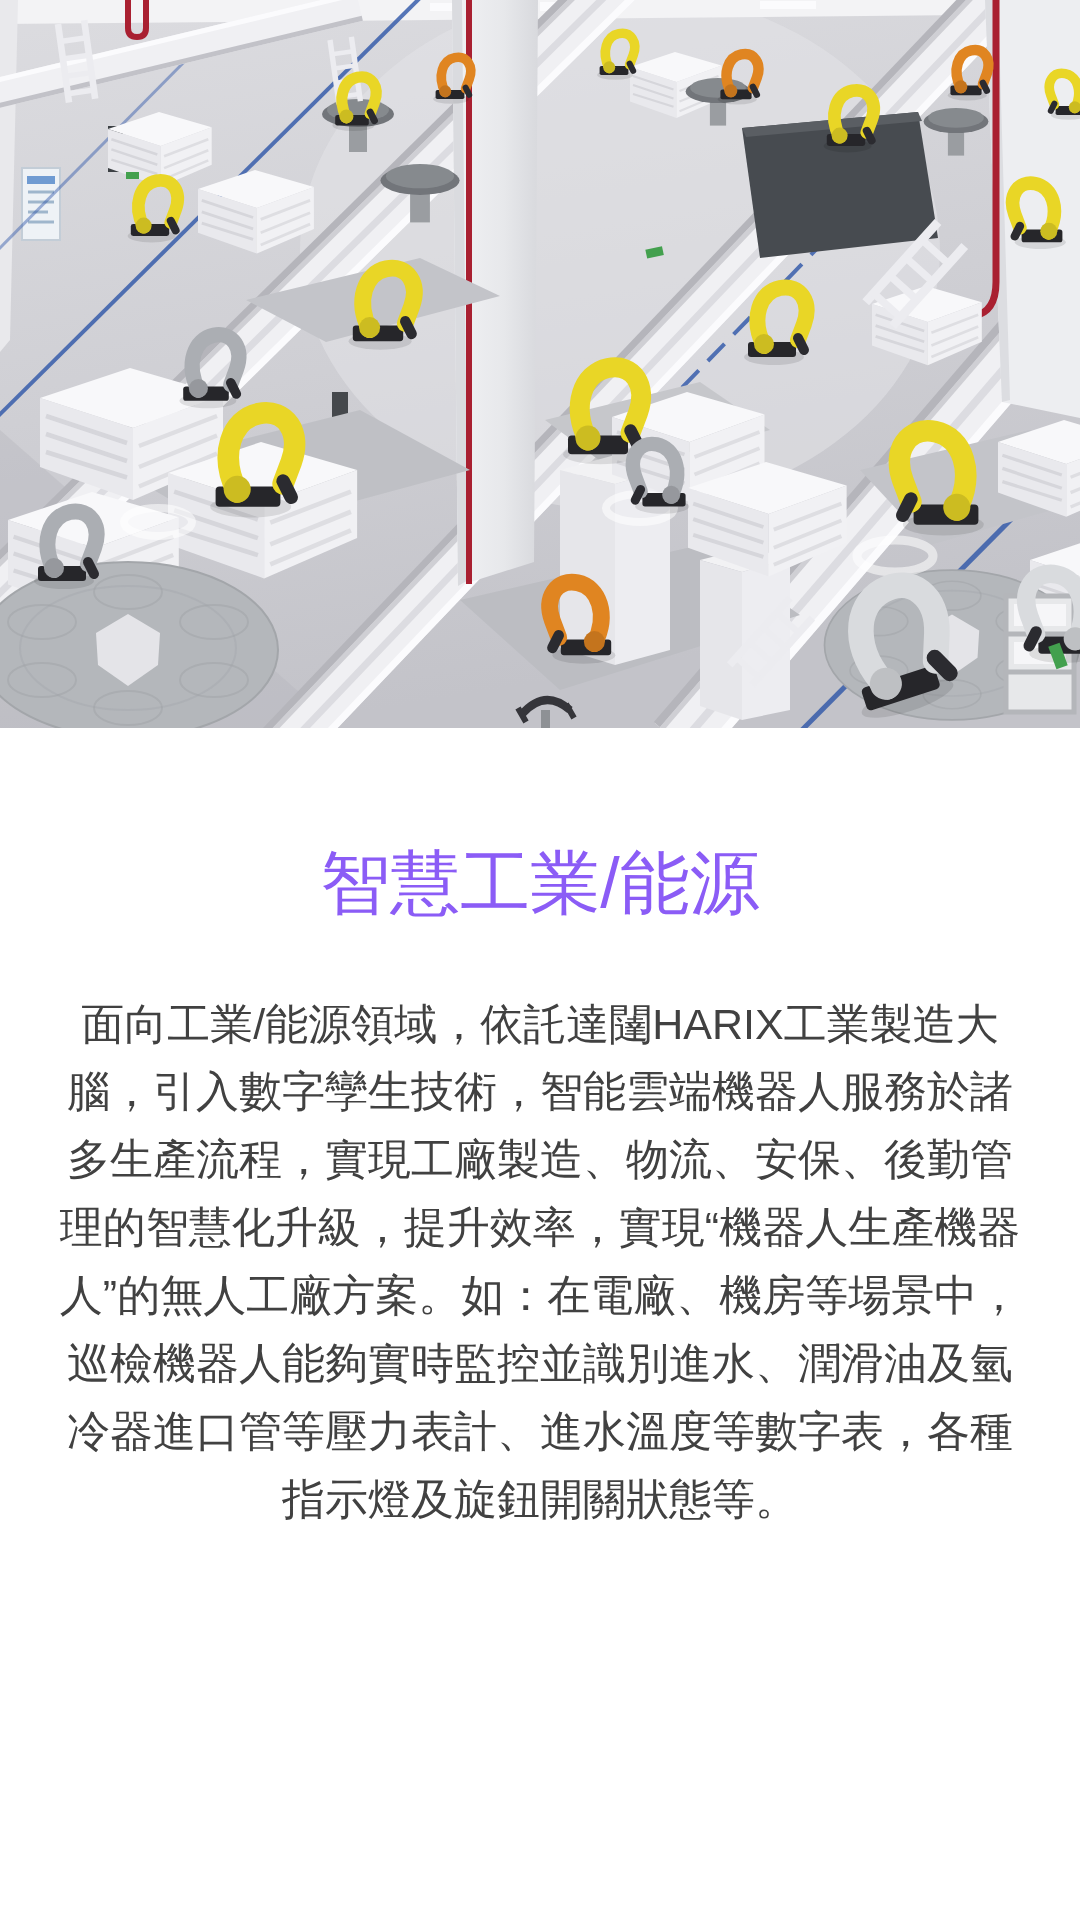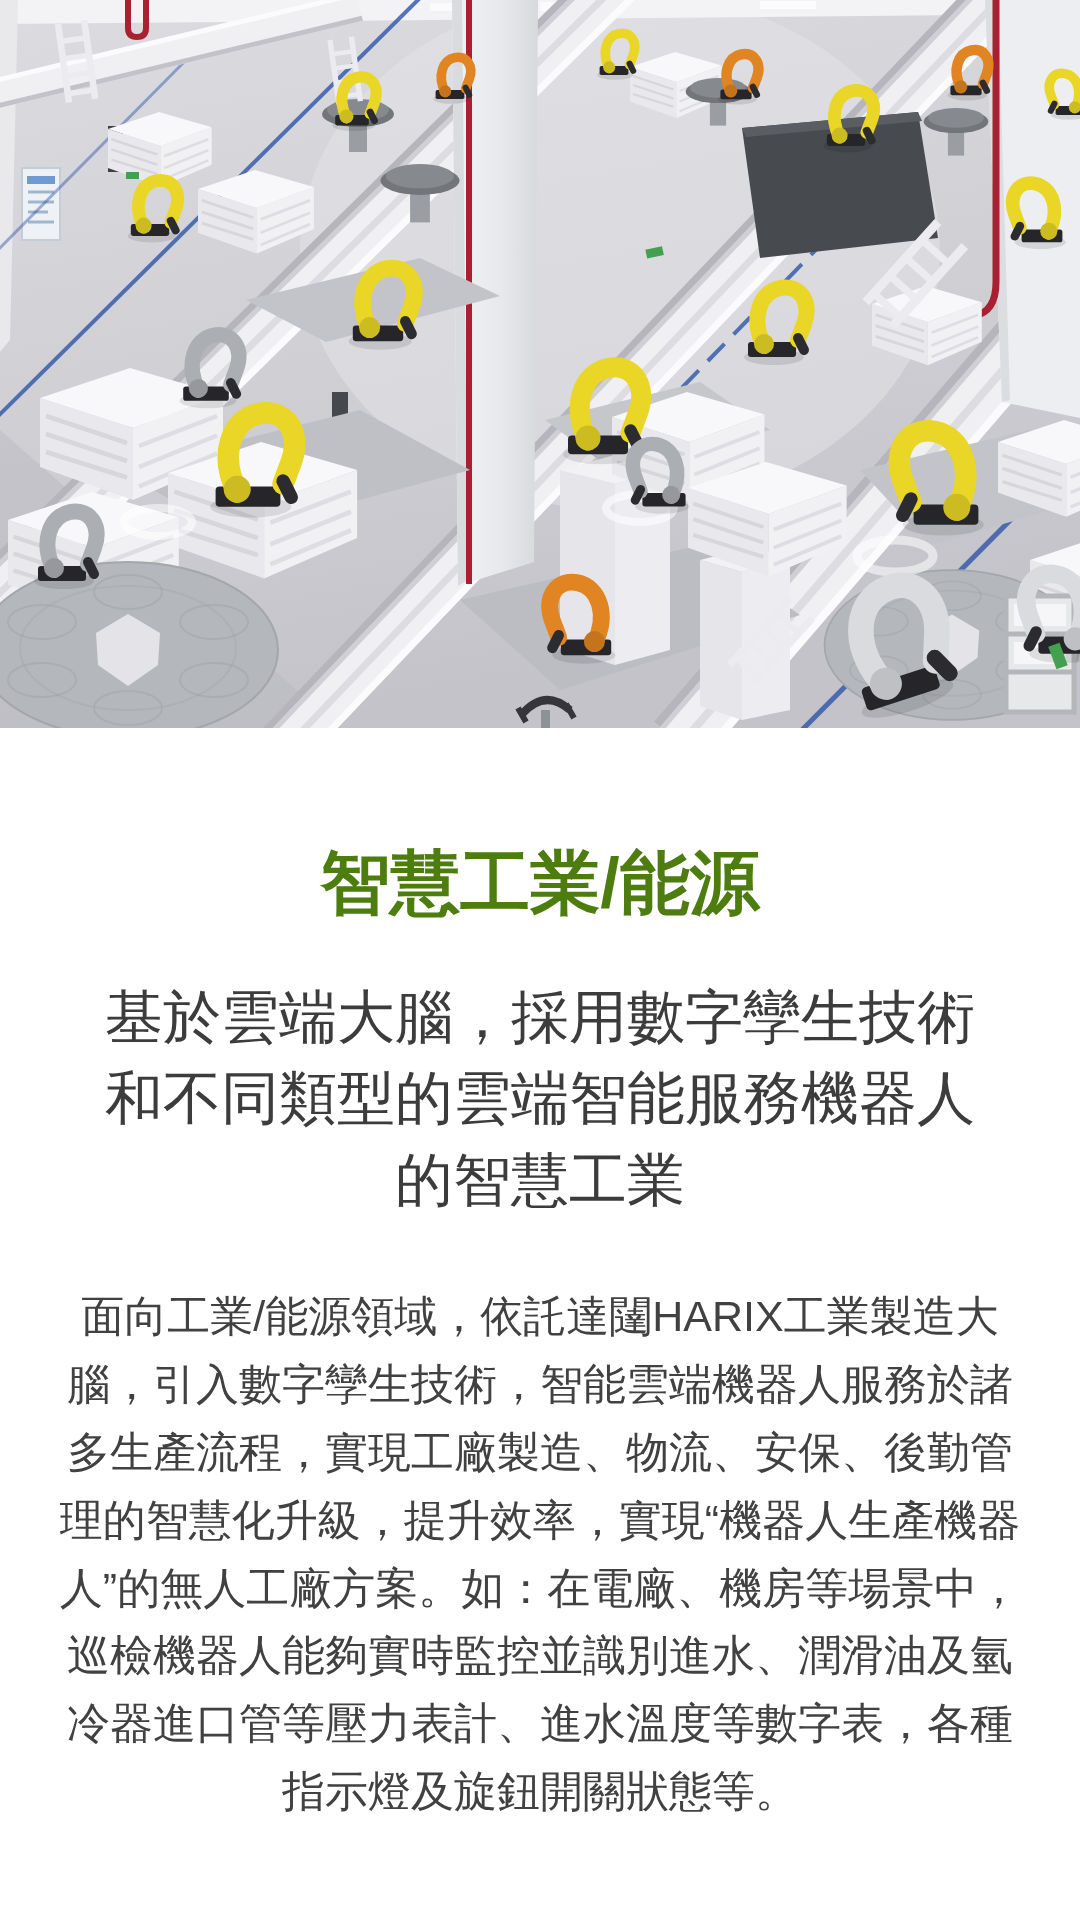--- a/index.html
+++ b/index.html
@@ -1,20 +1,20 @@
 <!DOCTYPE html>
 <html style="--robot-yellow: #e9d626; --robot-orange: #e08521; --robot-silver: #abaeb3; --robot-white: #d9dbde; --floor-gray: #d2d2d6; --rail-white: #f0f0f3; --pipe-red: #a92031; --line-blue: #2d55a8; --crate-white: #f3f3f6; --disc-gray: #b4b7bb; --cabinet-dark: #474b50; --accent-green: #43a04e;"><head>
 <meta charset="utf-8">
 <style>
   html,body{margin:0;padding:0;background:#ffffff;}
   body{width:1080px;font-family:"Liberation Sans","DejaVu Sans",sans-serif;}
   .hero{width:1080px;height:728px;overflow:hidden;position:relative;background:#d2d2d6;}
   .hero svg{display:block;}
   .content{padding:112px 59px 158px;text-align:center;}
-  .title{margin:0 0 48px;font-size:70px;line-height:1.25;font-weight:700;color:#4d7c0f;}
+  .title{margin:0 0 63px;font-size:70px;line-height:1.25;font-weight:400;color:#8b5cf6;}
   .subtitle{margin:0 auto 62px;max-width:880px;font-size:58px;line-height:1.41;font-weight:400;color:#3c3c3c;}
   .bodytext{margin:0 auto;max-width:962px;font-size:43px;line-height:1.58;font-weight:400;color:#414141;}
 </style>
 </head>
 <body style="background: rgb(255, 255, 255);">
 
 <div class="hero">
 <svg width="1080" height="728" viewBox="0 0 1080 728" xmlns="http://www.w3.org/2000/svg">
   <defs>
     <linearGradient id="floorG" x1="0" y1="0" x2="0.25" y2="1">
@@ -231,15 +231,14 @@
   <g fill="var(--accent-green,#43a04e)">
     <rect x="646" y="248" width="17" height="9" transform="rotate(-12 654 252)"></rect>
     <rect x="126" y="172" width="13" height="7"></rect>
     <rect x="1052" y="644" width="12" height="24" transform="rotate(-20 1058 656)"></rect>
   </g>
 </svg>
 </div>
 
 <div class="content">
   <h1 class="title">智慧工業/能源</h1>
-  <h2 class="subtitle">基於雲端大腦，採用數字孿生技術和不同類型的雲端智能服務機器人的智慧工業</h2>
   <p class="bodytext">面向工業/能源領域，依託達闥HARIX工業製造大腦，引入數字孿生技術，智能雲端機器人服務於諸多生產流程，實現工廠製造、物流、安保、後勤管理的智慧化升級，提升效率，實現“機器人生產機器人”的無人工廠方案。如：在電廠、機房等場景中，巡檢機器人能夠實時監控並識別進水、潤滑油及氫冷器進口管等壓力表計、進水溫度等數字表，各種指示燈及旋鈕開關狀態等。</p>
 </div>
 
 </body></html>

